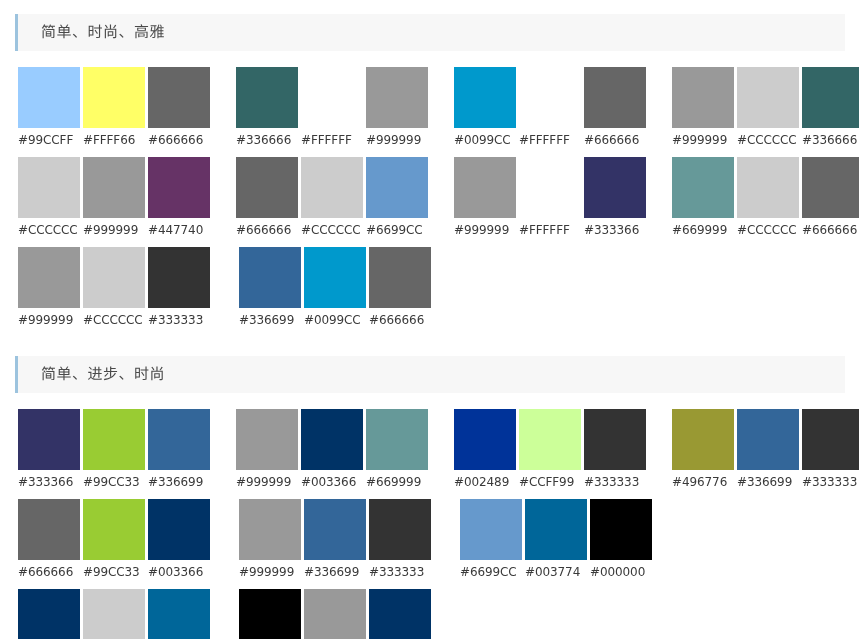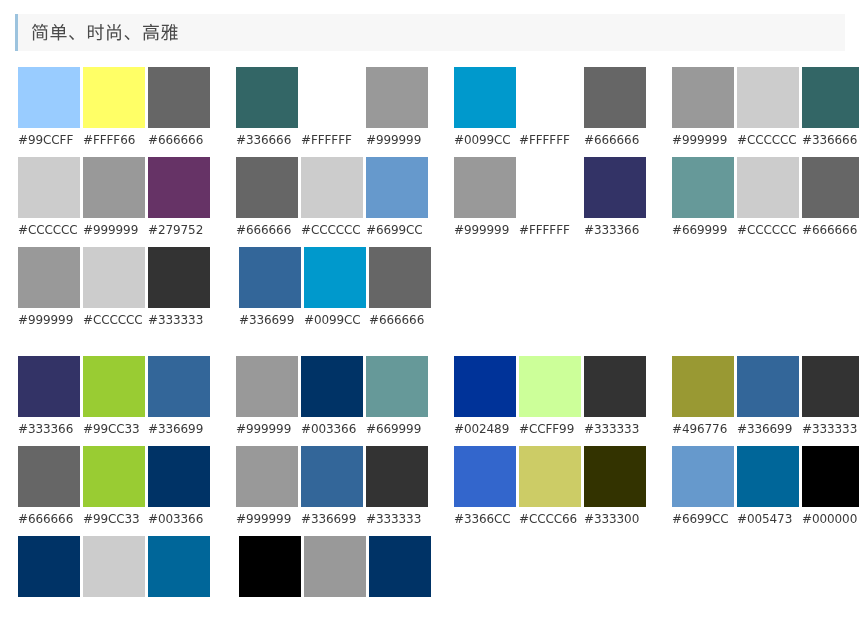--- a/index.html
+++ b/index.html
@@ -33,22 +33,22 @@
   .section-header {
     margin: 0 14px 0 15px;
     background: #f7f7f7;
     border-left: 3px solid #9cc3de;
     height: 37px;
     display: flex;
     align-items: center;
     box-sizing: border-box;
   }
   .section-title {
-    padding-left: 13px;
-    font-size: 18px;
+    padding-left: 23px;
+    font-size: 15px;
     line-height: 1;
     color: #4a4a4a;
     letter-spacing: 0.5px;
     white-space: nowrap;
     font-family: "DejaVu Sans", "Liberation Sans", sans-serif;
   }
 
   
   .palette-rows {
     padding: 0 0 0 0;
@@ -166,21 +166,21 @@
           <div class="palette-row">
             <div class="swatch-group">
               <div class="swatch-chips">
                 <div class="chip" style="background: rgb(204, 204, 204);"></div>
                 <div class="chip" style="background: rgb(153, 153, 153);"></div>
                 <div class="chip" style="background: rgb(102, 51, 102);"></div>
               </div>
               <div class="swatch-labels">
                 <div class="label">#CCCCCC</div>
                 <div class="label">#999999</div>
-                <div class="label">#279752</div>
+                <div class="label">#447740</div>
               </div>
             </div>
             <div class="swatch-group">
               <div class="swatch-chips">
                 <div class="chip" style="background: rgb(102, 102, 102);"></div>
                 <div class="chip" style="background: rgb(204, 204, 204);"></div>
                 <div class="chip" style="background: rgb(102, 153, 204);"></div>
               </div>
               <div class="swatch-labels">
                 <div class="label">#666666</div>
@@ -235,20 +235,23 @@
               <div class="swatch-labels">
                 <div class="label">#336699</div>
                 <div class="label">#0099CC</div>
                 <div class="label">#666666</div>
               </div>
             </div>
           </div>
         </div>
       </div>
       <div class="section">
+        <div class="section-header" style="border-left-color: rgb(156, 195, 222); background: rgb(247, 247, 247);">
+          <div class="section-title">简单、进步、时尚</div>
+        </div>
         <div class="palette-rows">
           <div class="palette-row first">
             <div class="swatch-group">
               <div class="swatch-chips">
                 <div class="chip" style="background: rgb(51, 51, 102);"></div>
                 <div class="chip" style="background: rgb(153, 204, 51);"></div>
                 <div class="chip" style="background: rgb(51, 102, 153);"></div>
               </div>
               <div class="swatch-labels">
                 <div class="label">#333366</div>
@@ -313,39 +316,27 @@
                 <div class="chip" style="background: rgb(51, 51, 51);"></div>
               </div>
               <div class="swatch-labels">
                 <div class="label">#999999</div>
                 <div class="label">#336699</div>
                 <div class="label">#333333</div>
               </div>
             </div>
             <div class="swatch-group">
               <div class="swatch-chips">
-                <div class="chip" style="background: rgb(51, 102, 204);"></div>
-                <div class="chip" style="background: rgb(204, 204, 102);"></div>
-                <div class="chip" style="background: rgb(51, 51, 0);"></div>
-              </div>
-              <div class="swatch-labels">
-                <div class="label">#3366CC</div>
-                <div class="label">#CCCC66</div>
-                <div class="label">#333300</div>
-              </div>
-            </div>
-            <div class="swatch-group">
-              <div class="swatch-chips">
                 <div class="chip" style="background: rgb(102, 153, 204);"></div>
                 <div class="chip" style="background: rgb(0, 102, 153);"></div>
                 <div class="chip" style="background: rgb(0, 0, 0);"></div>
               </div>
               <div class="swatch-labels">
                 <div class="label">#6699CC</div>
-                <div class="label">#005473</div>
+                <div class="label">#003774</div>
                 <div class="label">#000000</div>
               </div>
             </div>
           </div>
           <div class="palette-row">
             <div class="swatch-group">
               <div class="swatch-chips">
                 <div class="chip" style="background: rgb(0, 51, 102);"></div>
                 <div class="chip" style="background: rgb(204, 204, 204);"></div>
                 <div class="chip" style="background: rgb(0, 102, 153);"></div>

